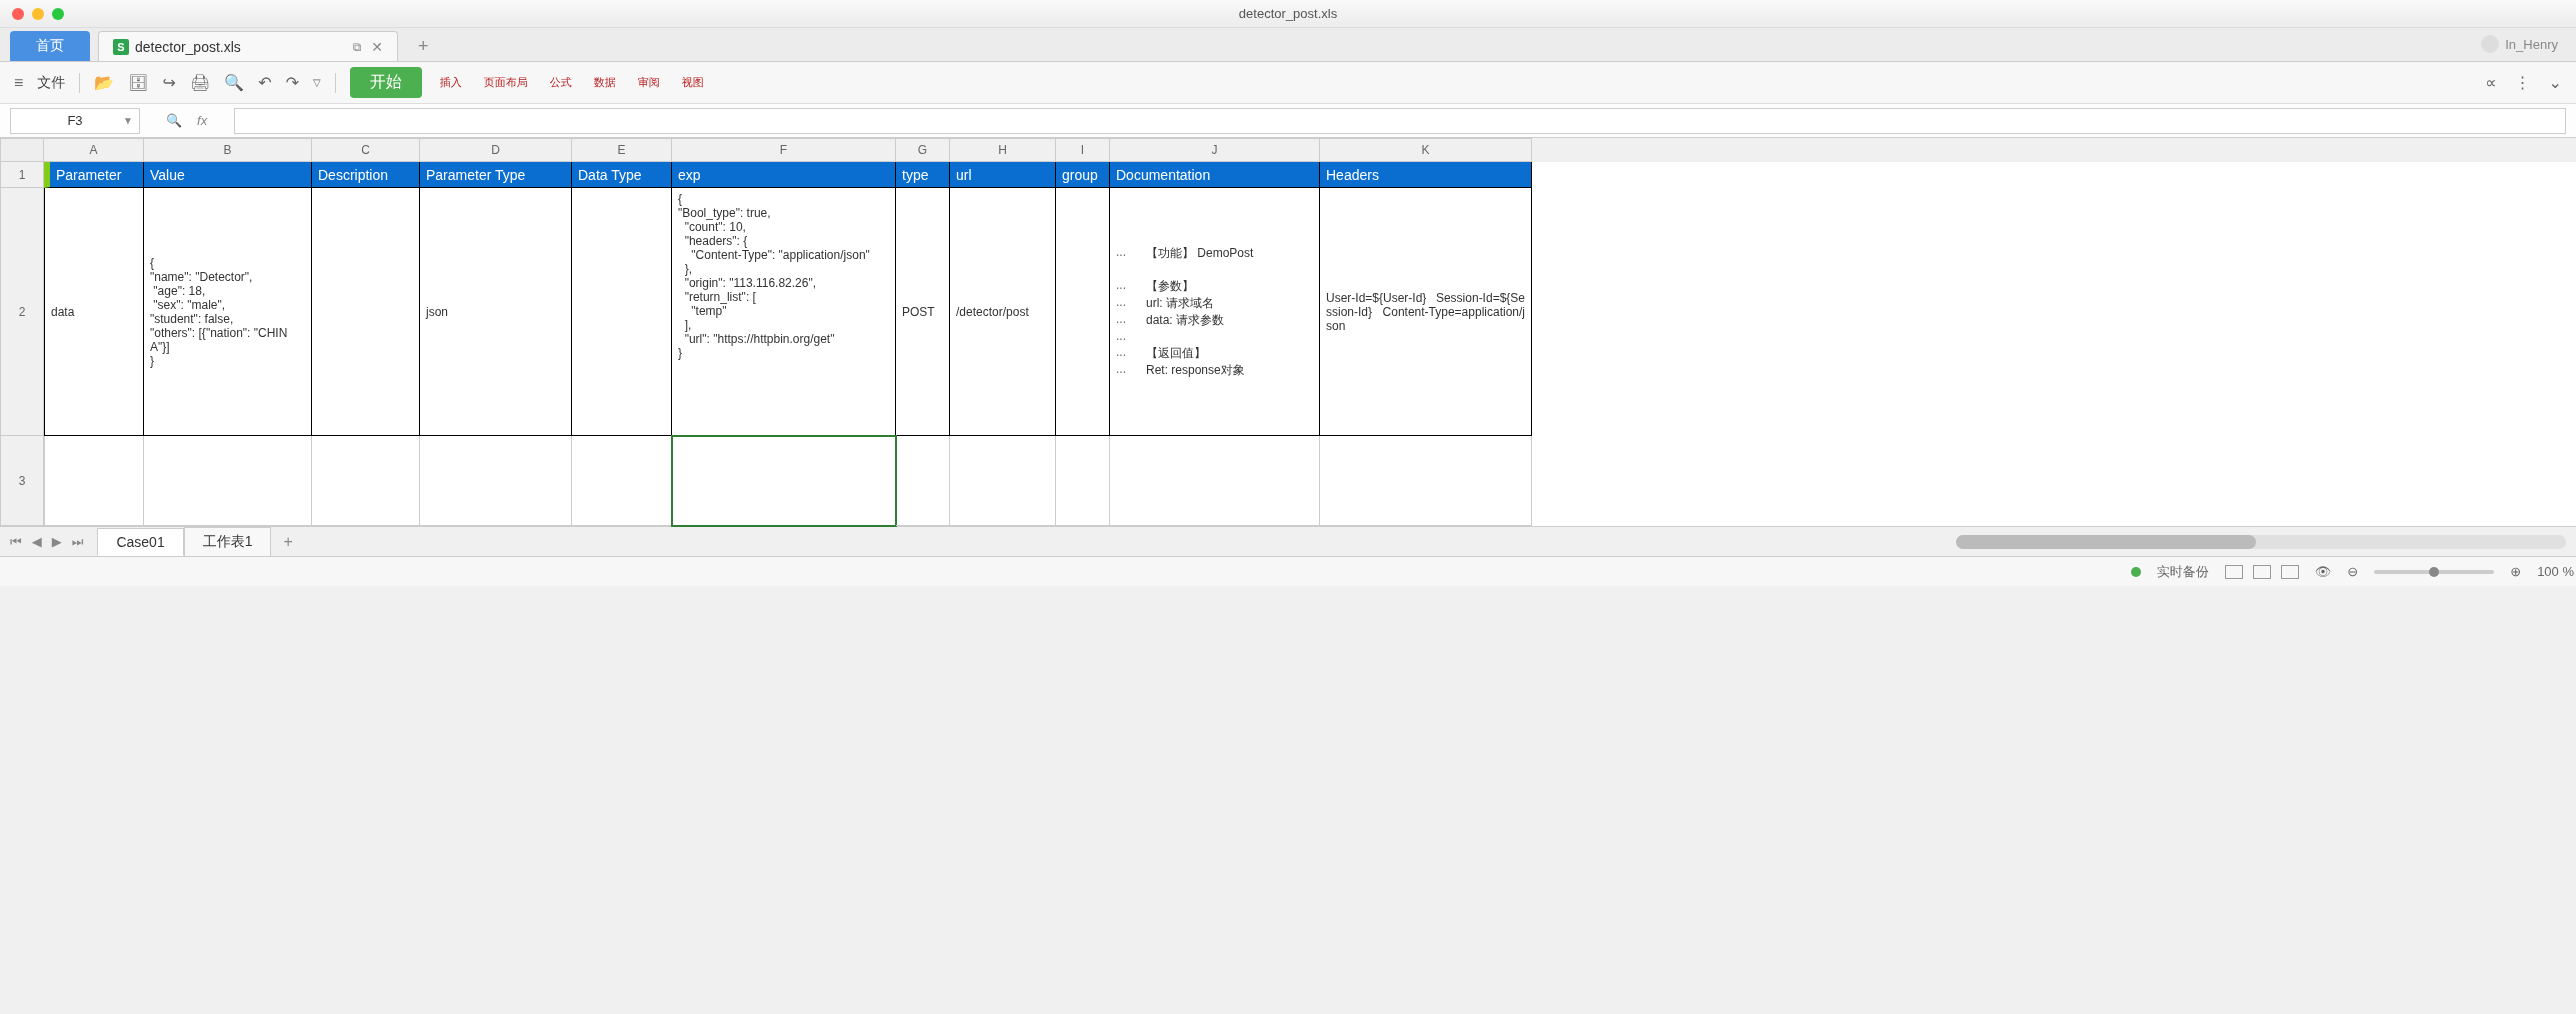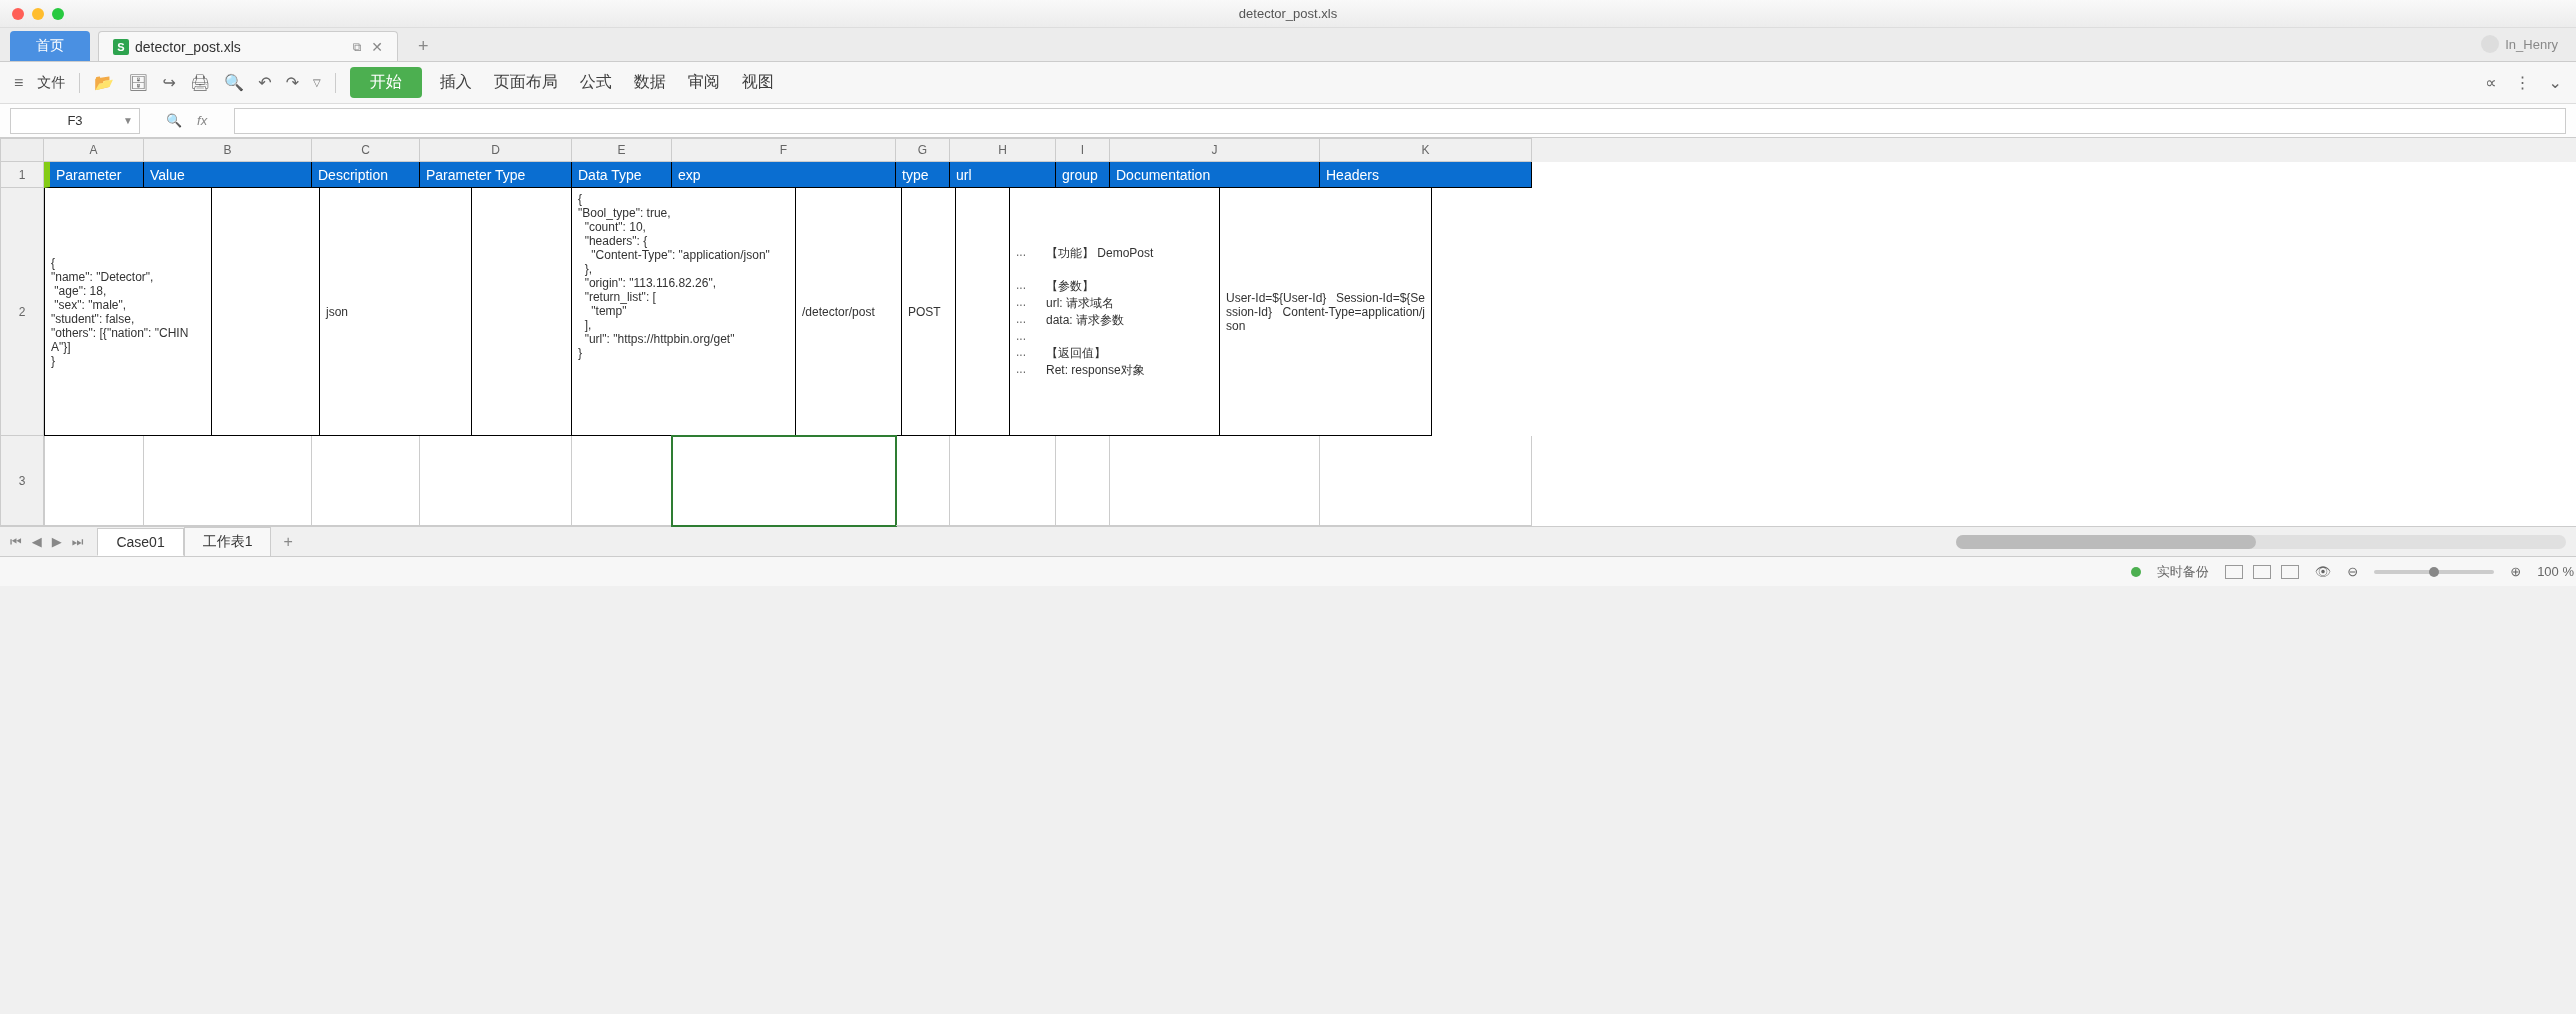--- a/index.html
+++ b/index.html
@@ -24,21 +24,21 @@
   .tab.add { color:#888; font-size:18px; padding:0 12px;}
   .user-area { margin-left:auto; margin-right:18px; display:flex; align-items:center; gap:6px; color:#888; height:34px;}
   .avatar { width:18px; height:18px; border-radius:50%; background:#ddd;}
   
   
   .toolbar { height:42px; background:#f7f7f7; display:flex; align-items:center; padding:0 14px; gap:14px; border-bottom:1px solid #ddd;}
   .toolbar .tb-btn { color:#666; font-size:16px; display:flex; align-items:center; cursor:pointer;}
   .toolbar .tb-text { color:#444; font-size:14px;}
   .toolbar .sep { width:1px; height:20px; background:#ccc;}
   .toolbar .pill { background:#4caf50; color:#fff; padding:5px 20px; border-radius:4px; font-size:16px;}
-  .menu-item { color:#404040; font-size:16px; padding:0 4px;}
+  .menu-item { color:#b91c1c; font-size:11px; padding:0 4px;}
   .toolbar-right { margin-left:auto; display:flex; gap:18px; align-items:center;}
   
   
   .formula-bar { height:34px; background:#fdfdfd; display:flex; align-items:center; padding:4px 10px; gap:12px; border-bottom:1px solid #ccc;}
   .cellref { width:130px; height:26px; border:1px solid #ccc; background:#fff; display:flex; align-items:center; justify-content:center; font-size:13px; position:relative;}
   .cellref .dd { position:absolute; right:6px; color:#888; font-size:10px;}
   .fx-icons { display:flex; gap:14px; color:#888; width:70px; justify-content:center;}
   .fx-input { flex:1; height:26px; border:1px solid #ccc; background:#fff;}
   
   
@@ -183,20 +183,21 @@
         <div class="cell" style="width:100px">Data Type</div>
         <div class="cell" style="width:224px">exp</div>
         <div class="cell" style="width:54px">type</div>
         <div class="cell" style="width:106px">url</div>
         <div class="cell" style="width:54px">group</div>
         <div class="cell" style="width:210px">Documentation</div>
         <div class="cell" style="width:212px">Headers</div>
       </div>
 
       <div class="row data" style="height:248px">
+        <div class="cell" style="width:100px">data</div>
         <div class="cell" style="width:168px">{
 "name": "Detector",
  "age": 18,
  "sex": "male",
 "student": false,
 "others": [{"nation": "CHINA"}]
 }</div>
         <div class="cell" style="width:108px"></div>
         <div class="cell" style="width:152px">json</div>
         <div class="cell" style="width:100px"></div>
@@ -205,22 +206,22 @@
   "count": 10,
   "headers": {
     "Content-Type": "application/json"
   },
   "origin": "113.116.82.26",
   "return_list": [
     "temp"
   ],
   "url": "https://httpbin.org/get"
 }</div>
+        <div class="cell" style="width:54px">POST</div>
         <div class="cell" style="width:106px">/detector/post</div>
-        <div class="cell" style="width:54px">POST</div>
         <div class="cell" style="width:54px"></div>
         <div class="cell" style="width:210px;flex-direction:column;align-items:flex-start;justify-content:center;" id="cell-J2"><div style="display: flex; width: 100%; min-height: 16px;"><span class="doc-dots">...</span><span style="margin-left: 12px;">【功能】 DemoPost</span></div><div style="display: flex; width: 100%; min-height: 16px;"><span class="doc-dots"></span><span style="margin-left: 12px;"></span></div><div style="display: flex; width: 100%; min-height: 16px;"><span class="doc-dots">...</span><span style="margin-left: 12px;">【参数】</span></div><div style="display: flex; width: 100%; min-height: 16px;"><span class="doc-dots">...</span><span style="margin-left: 12px;">url: 请求域名</span></div><div style="display: flex; width: 100%; min-height: 16px;"><span class="doc-dots">...</span><span style="margin-left: 12px;">data: 请求参数</span></div><div style="display: flex; width: 100%; min-height: 16px;"><span class="doc-dots">...</span><span style="margin-left: 12px;"></span></div><div style="display: flex; width: 100%; min-height: 16px;"><span class="doc-dots">...</span><span style="margin-left: 12px;">【返回值】</span></div><div style="display: flex; width: 100%; min-height: 16px;"><span class="doc-dots">...</span><span style="margin-left: 12px;">Ret: response对象</span></div></div>
         <div class="cell" style="width:212px;text-align:justify;">User-Id=${User-Id}  Session-Id=${Session-Id}  Content-Type=application/json</div>
       </div>
 
       <div class="row empty" style="height:90px">
         <div class="cell" style="width:100px"></div>
         <div class="cell" style="width:168px"></div>
         <div class="cell" style="width:108px"></div>
         <div class="cell" style="width:152px"></div>

